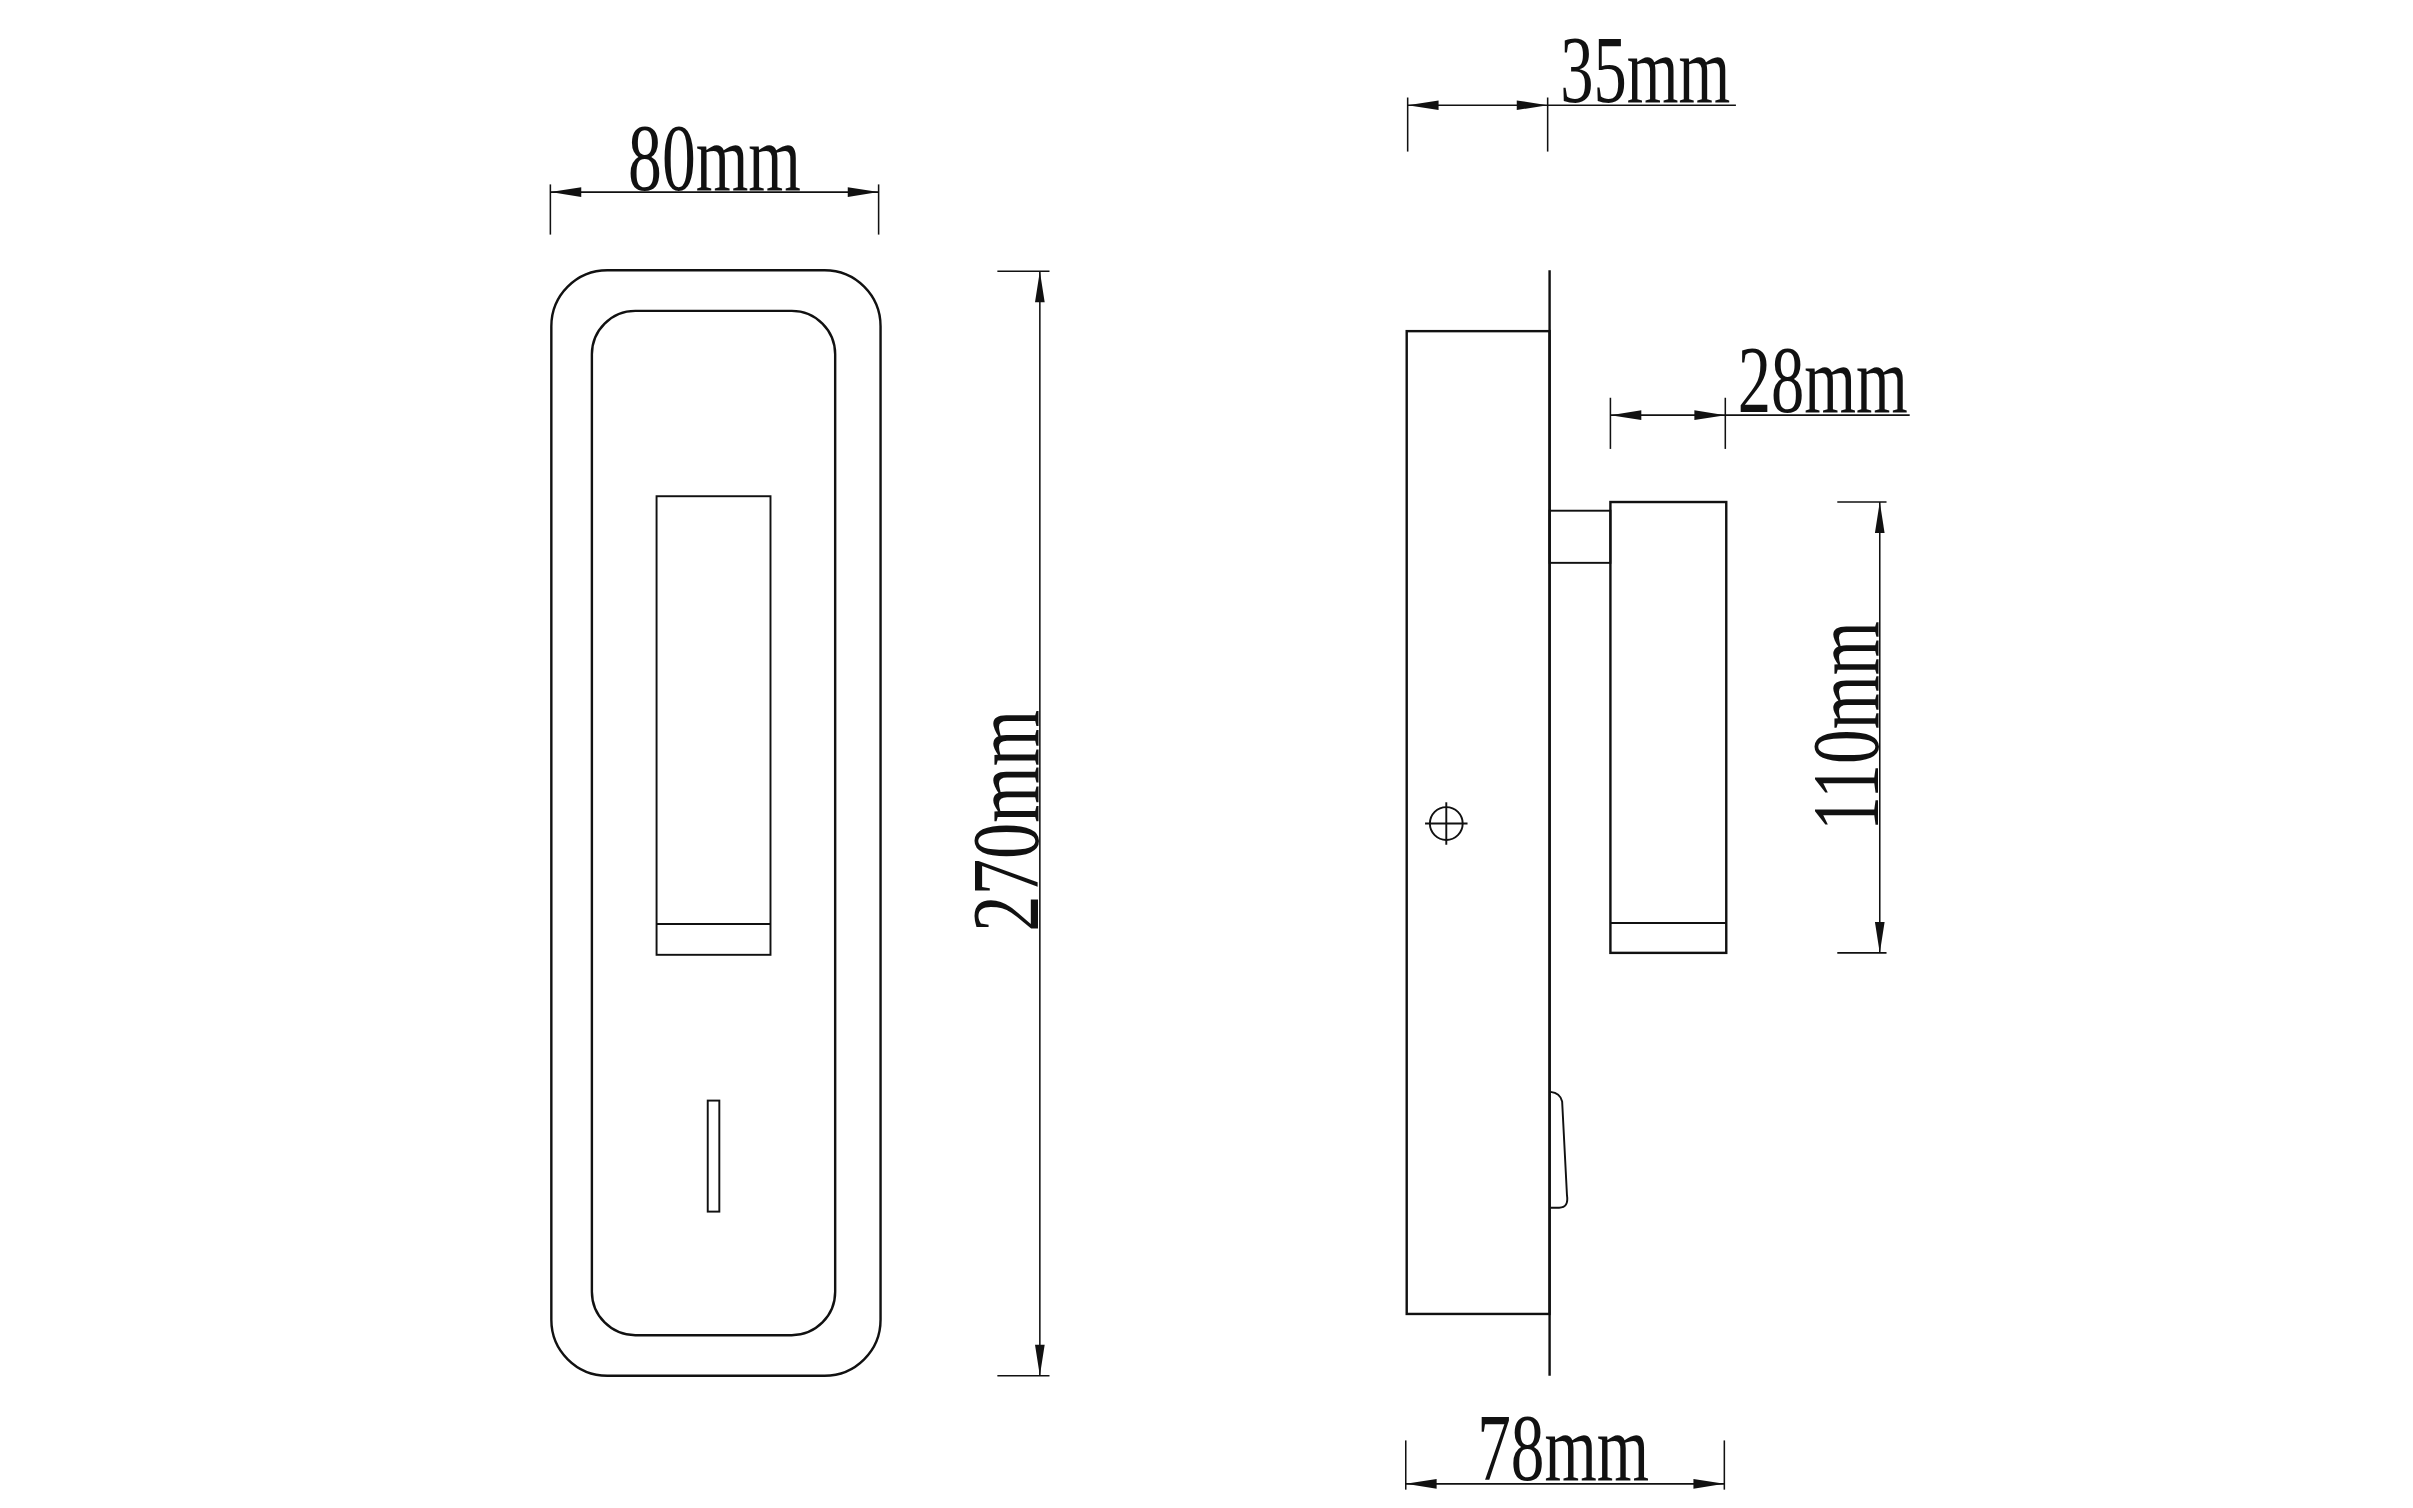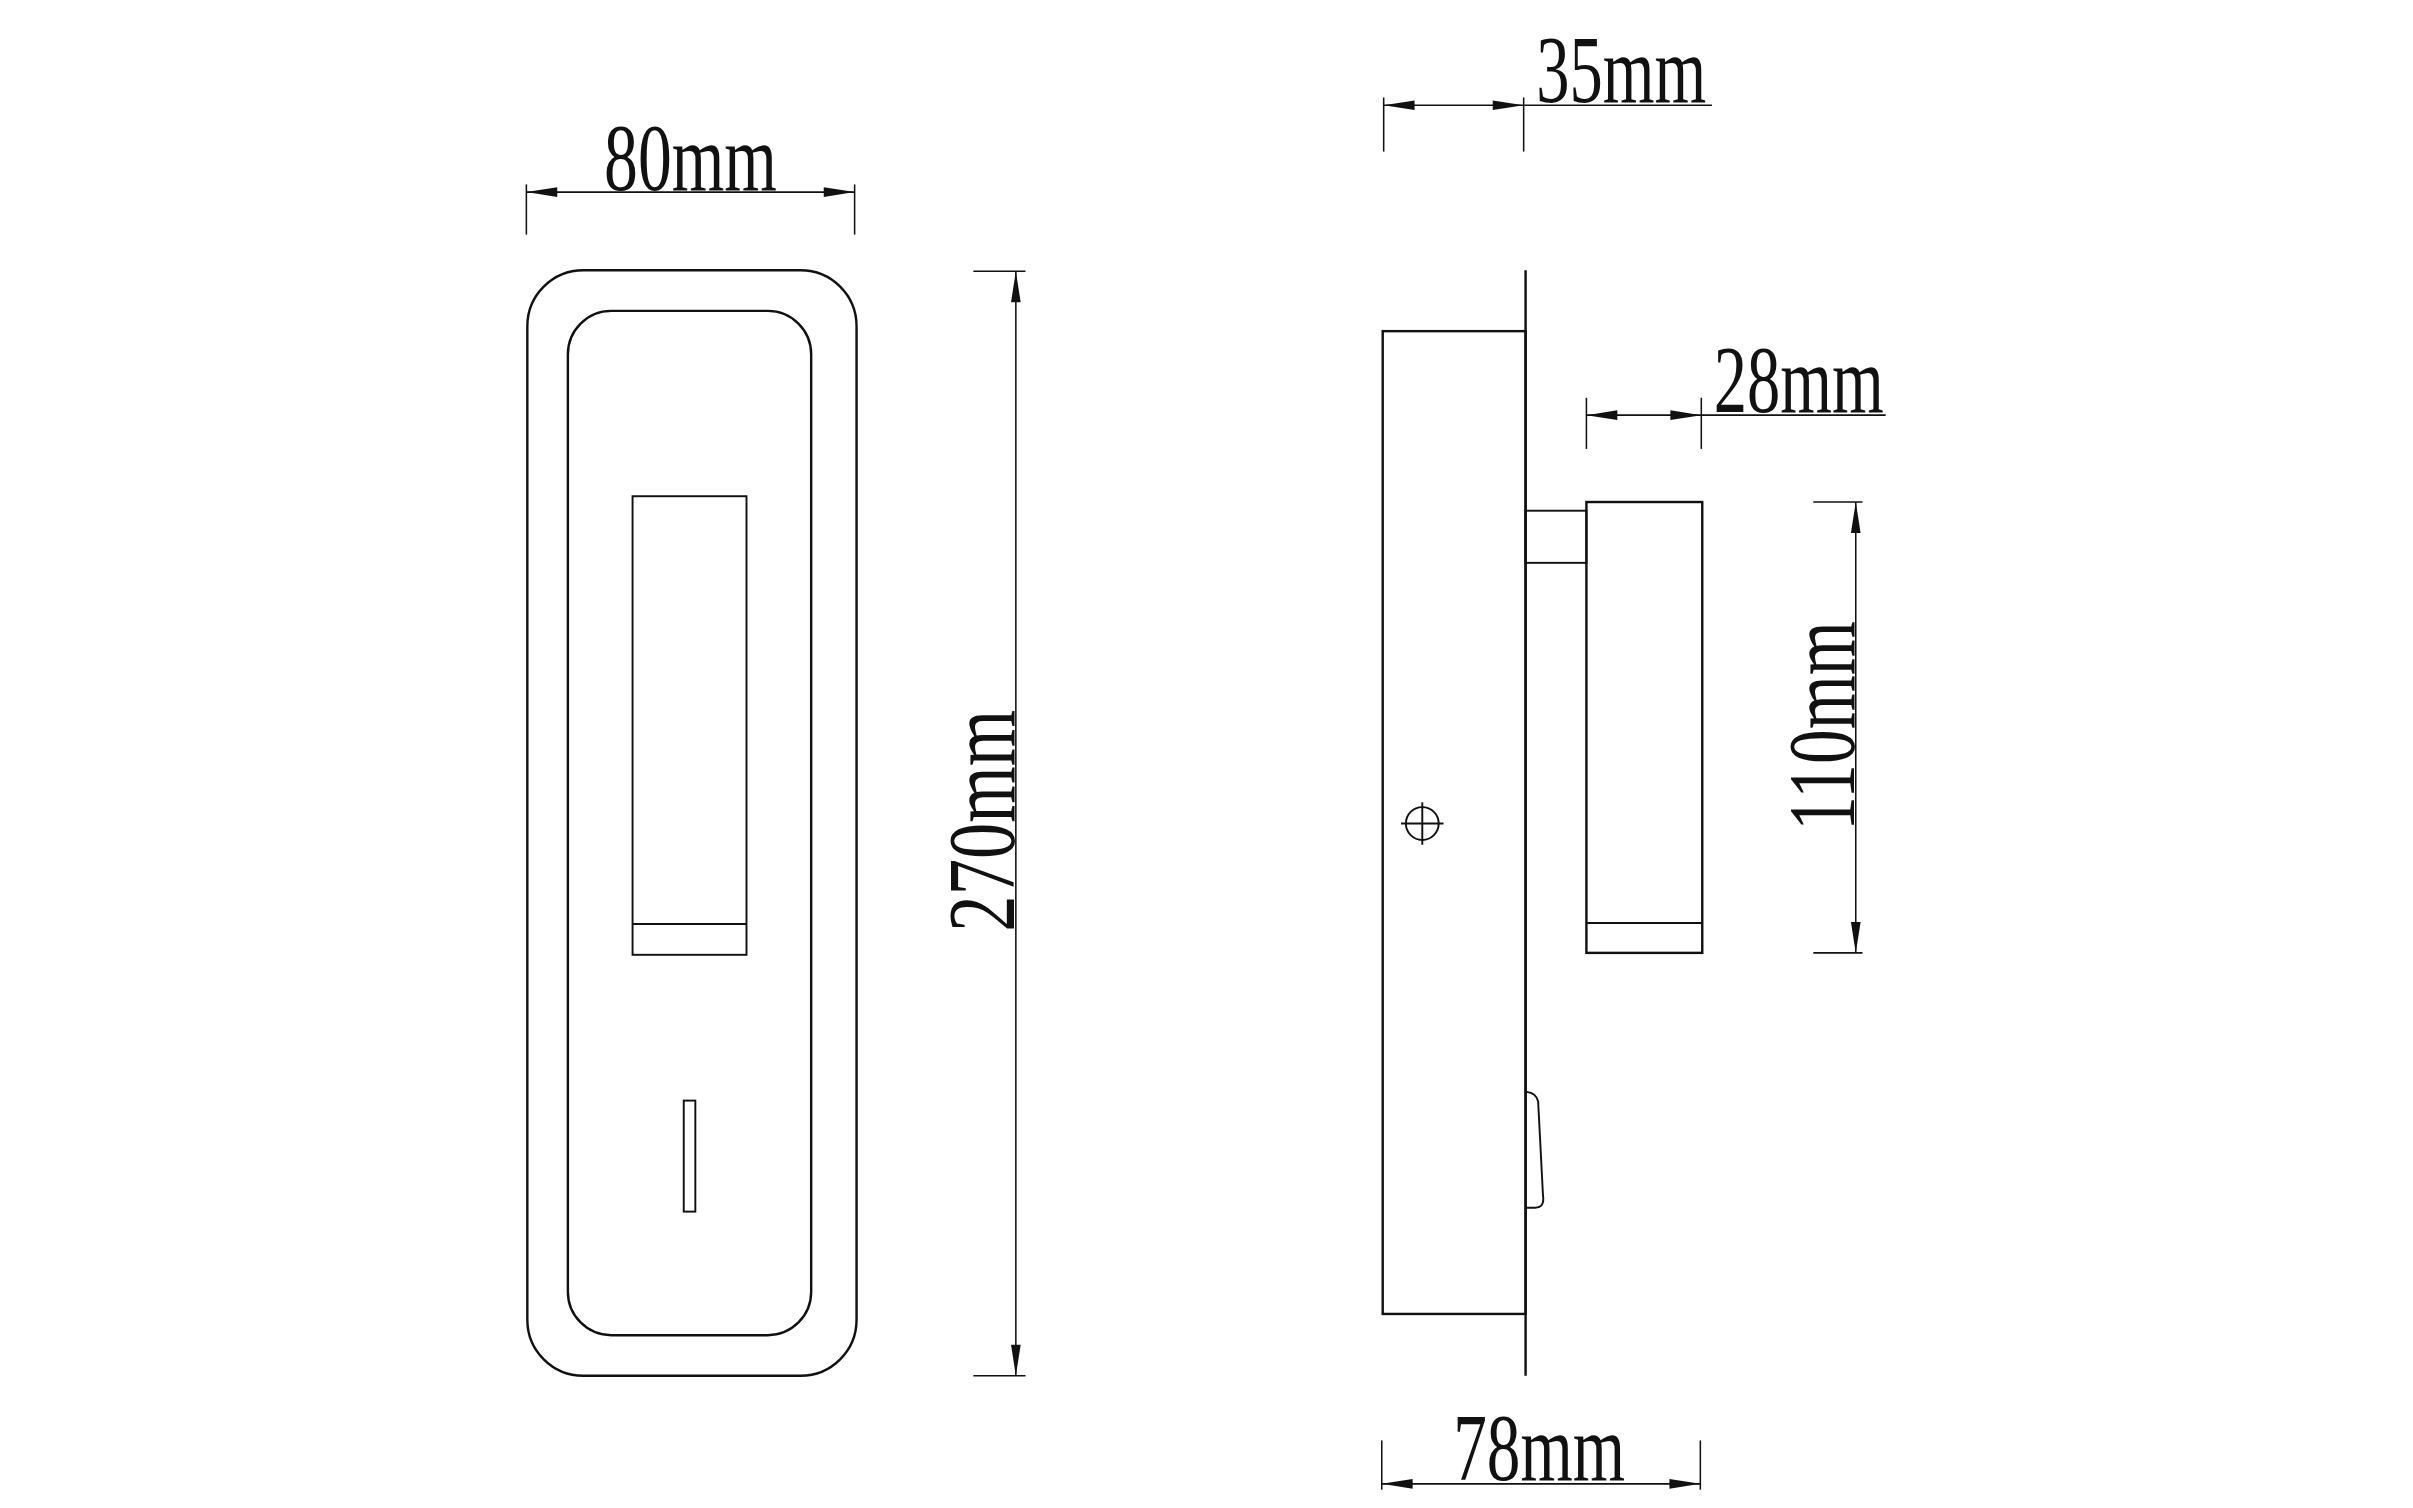--- a/index.html
+++ b/index.html
@@ -1,16 +1,16 @@
 <!DOCTYPE html>
 <html><head>
 <meta charset="utf-8">
 <style>
   html,body{margin:0;padding:0;background:#ffffff;}
-  .page{width:2068px;height:1508px;background:#ffffff;position:relative;overflow:hidden;}
+  .page{width:2068px;height:1508px;background:#ffffff;position:relative;overflow:hidden;margin-left:24px;}
   svg{display:block;}
   .obj{fill:none;stroke:#111111;stroke-width:2.5;}
   .thin{fill:none;stroke:#111111;stroke-width:2;}
   .dim{fill:none;stroke:#111111;stroke-width:1.6;}
   .arrow{fill:#111111;stroke:none;}
   .dimtext{font-family:"Liberation Serif","DejaVu Serif",serif;font-size:98px;fill:#111111;}
 </style>
 </head>
 <body>
 

